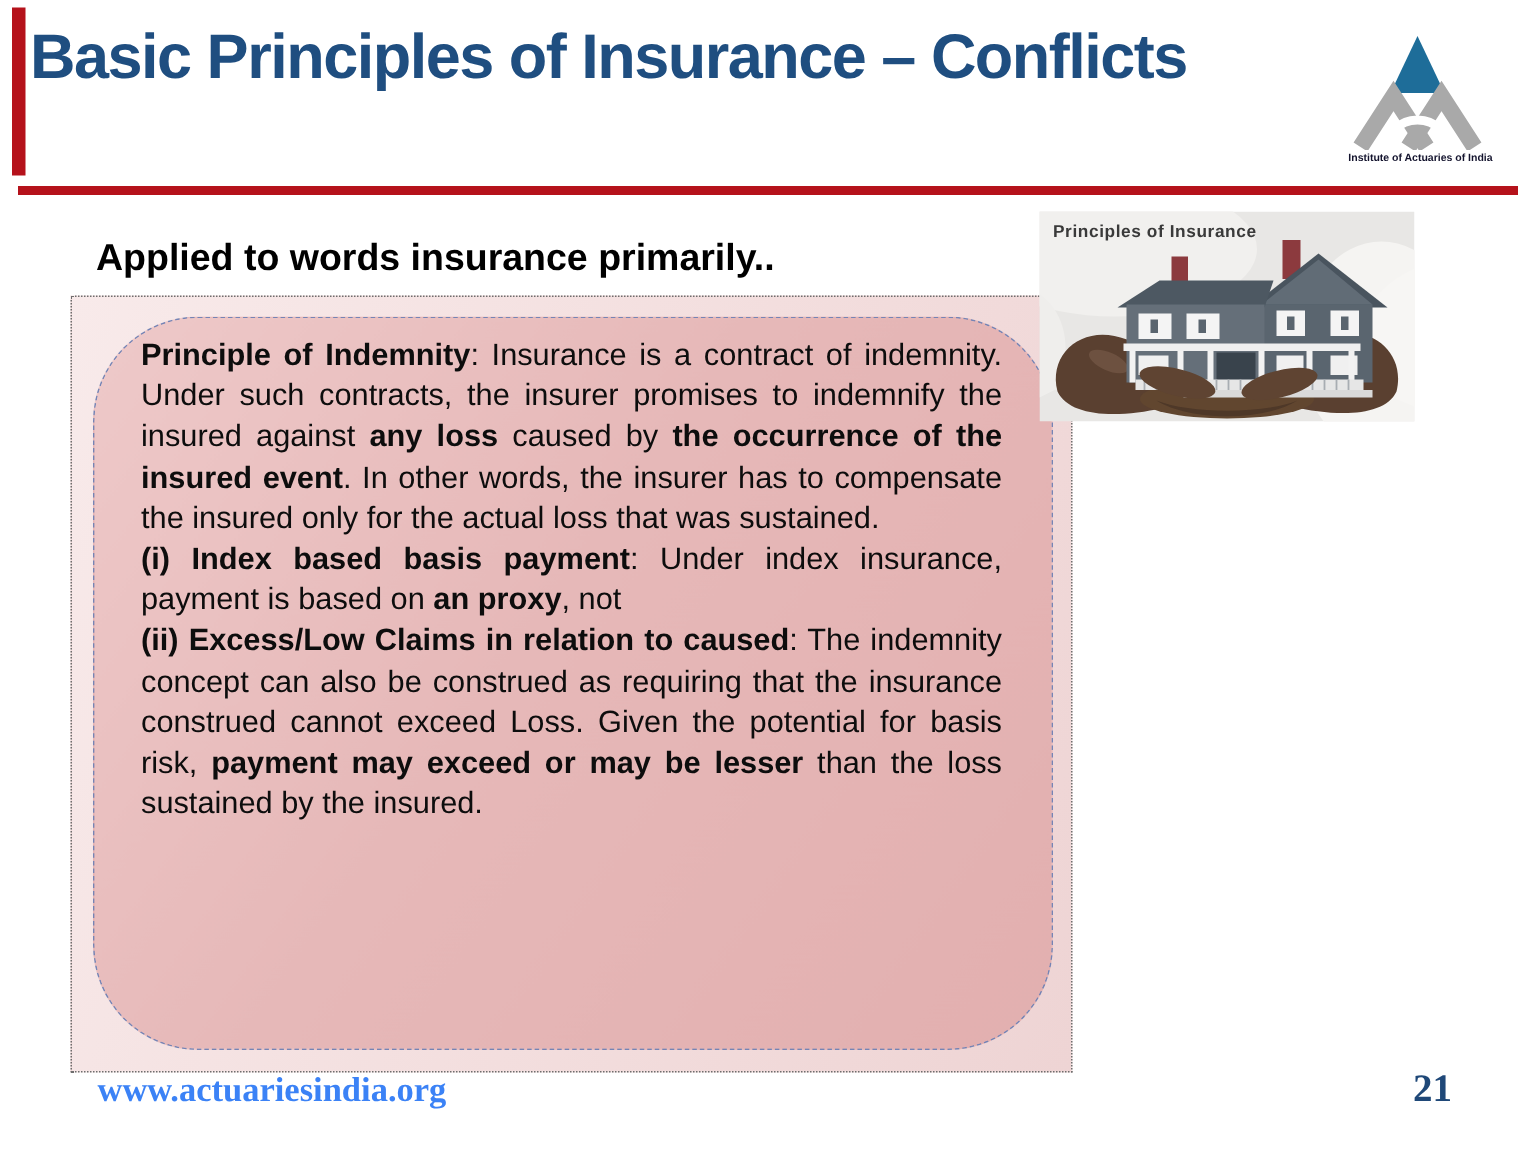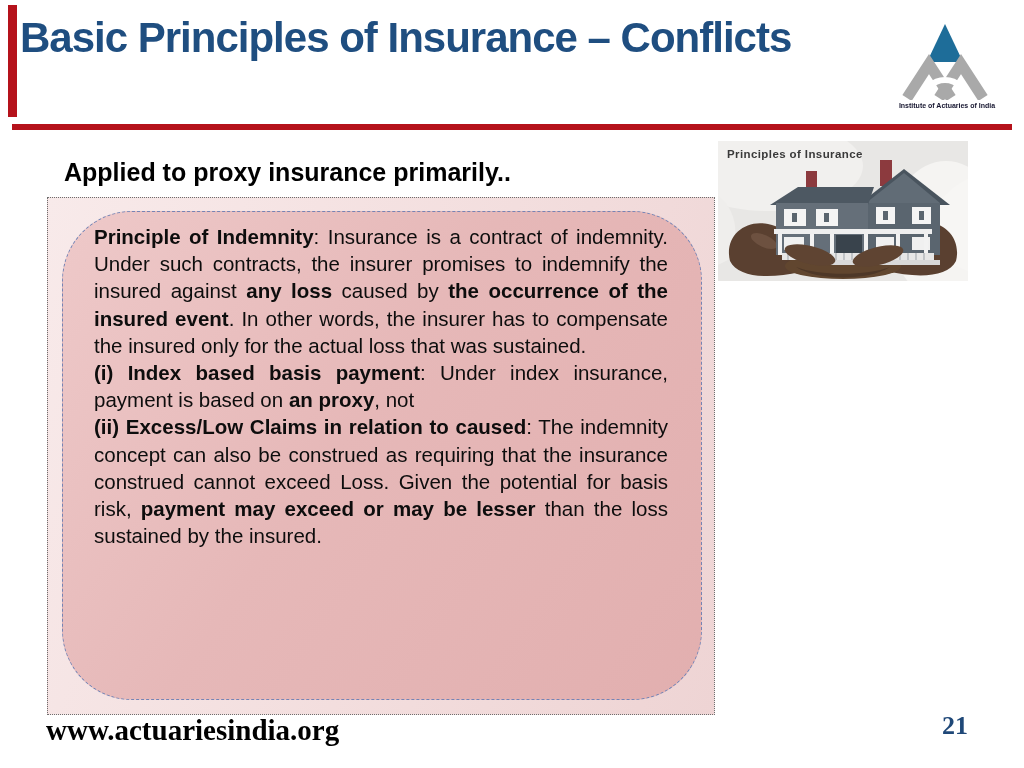--- a/index.html
+++ b/index.html
@@ -26,25 +26,25 @@
     position:absolute; left:14px; top:13px; width:640px; height:489px; box-sizing:border-box;
     background:linear-gradient(125deg,#eec9c9 0%,#e6b8b8 45%,#e2afaf 100%);
     border:1px dashed #7584b5; border-radius:70px;padding-left:36px;
   }
   .callout-text {
     position:absolute; left:31px; top:11px; width:574px;
     font-size:20.5px; line-height:27.2px; color:#0d0d0d; text-align:justify;
   }
   .callout-text p { margin:0; }
   .callout-text .b { font-weight:bold; }
-  .photo { position:absolute; left:718px; top:141px; width:250px; height:140px; margin:0; }
+  .photo { position:absolute; left:693px; top:141px; width:250px; height:140px; margin:0; }
   .photo svg text { font-family:"Liberation Sans", sans-serif; }
   .footer-site {
-    position:absolute; left:46px; top:714px; font-family:"Liberation Serif", serif;
-    font-size:29px; font-weight:bold; color:#000000; text-decoration:none;
+    position:absolute; left:65px; top:714px; font-family:"Liberation Serif", serif;
+    font-size:23px; font-weight:bold; color:#3b82f6; text-decoration:none;
   }
   .page-num {
     position:absolute; right:56px; top:711px; font-family:"Liberation Serif", serif;
     font-size:26px; font-weight:bold; color:#1f4878;
   }
 </style>
 </head>
 <body>
 
 <div class="slide">
@@ -58,21 +58,21 @@
       <polygon points="50,2 68,40 32,40" fill="#1e6d99"></polygon>
       <path d="M12,76 L34,42 L56,76" stroke="#a9a9a9" stroke-width="11" fill="none"></path>
       <path d="M44,76 L66,42 L88,76" stroke="#a9a9a9" stroke-width="11" fill="none"></path>
       <circle cx="50" cy="80" r="22" fill="none" stroke="#ffffff" stroke-width="6"></circle>
     </svg>
     <div class="logo-caption">Institute of Actuaries of India</div>
   </div>
 
   <div class="rule"></div>
 
-  <h2 class="subtitle">Applied to proxy insurance primarily..</h2>
+  <h2 class="subtitle">Applied to words insurance primarily..</h2>
 
   <div class="callout-outer">
     <div class="callout-inner">
       <div class="callout-text">
           <p><span class="b">Principle of Indemnity</span><span>: Insurance is a contract of indemnity. Under such contracts, the insurer promises to indemnify the insured against </span><span class="b">any loss</span><span> caused by </span><span class="b">the occurrence of the insured event</span><span>. In other words, the insurer has to compensate the insured only for the actual loss that was sustained.</span></p>
           <p><span class="b">(i) Index based basis payment</span><span>: Under index insurance, payment is based on </span><span class="b">an proxy</span><span>, not</span><br></p>
           <p><span class="b">(ii) Excess/Low Claims in relation to caused</span><span>: The indemnity concept can also be construed as requiring that the insurance construed cannot exceed Loss. Given the potential for basis risk, </span><span class="b">payment may exceed or may be lesser</span><span> than the loss sustained by the insured.</span></p>
         </div>
     </div>
   </div>

